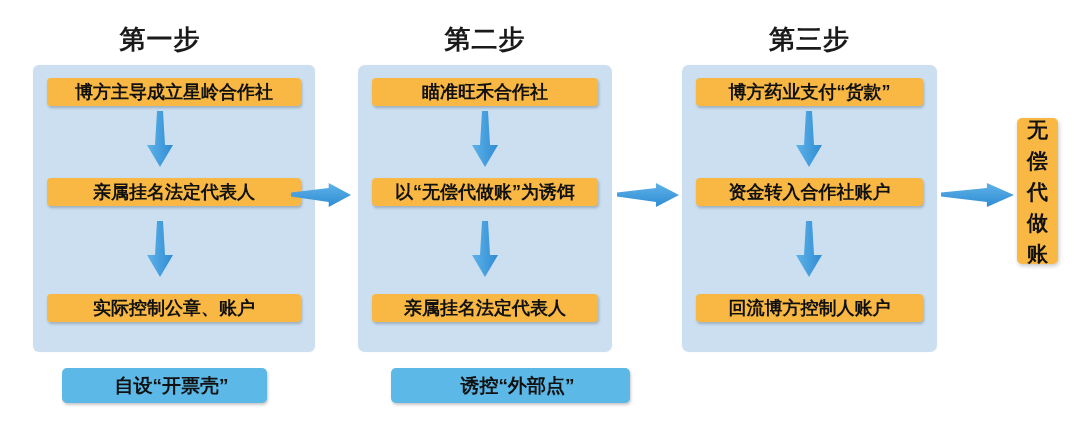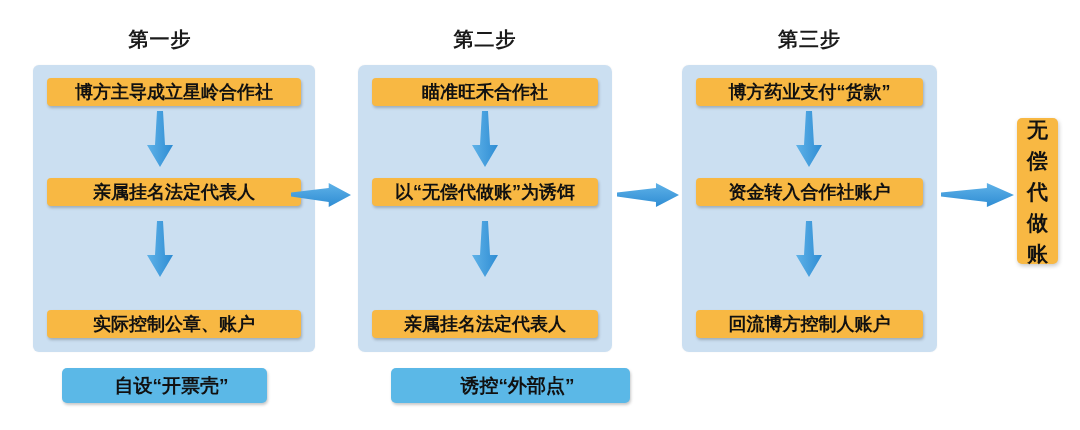--- a/index.html
+++ b/index.html
@@ -15,21 +15,21 @@
     background: #ffffff;
     overflow: hidden;
   }
   .abs { position: absolute; }
 
   .step-title {
     top: 26px;
     height: 26px;
     line-height: 26px;
     text-align: center;
-    font-size: 20px;
+    font-size: 26px;
     font-weight: bold;
     color: #1a1a1a;
     letter-spacing: 1px;
   }
   .panel {
     top: 65px;
     height: 287px;
     background: #cbdff1;
     border-radius: 7px;
     box-shadow: 0 0 2px rgba(0,0,0,0.06);
@@ -44,21 +44,21 @@
     box-shadow: 1px 2px 3px rgba(0,0,0,0.22);
     text-align: center;
     line-height: 28px;
     font-size: 18px;
     font-weight: bold;
     color: #111111;
     white-space: nowrap;
   }
   .flow-box.r1 { top: 13px; }
   .flow-box.r2 { top: 113px; }
-  .flow-box.r3 { top: 245px; }
+  .flow-box.r3 { top: 229px; }
 
   .v-arrow {
     position: absolute;
     left: 112px;
     width: 30px;
     height: 56px;
   }
   .v-arrow.a1 { top: 46px; }
   .v-arrow.a2 { top: 156px; }
 

